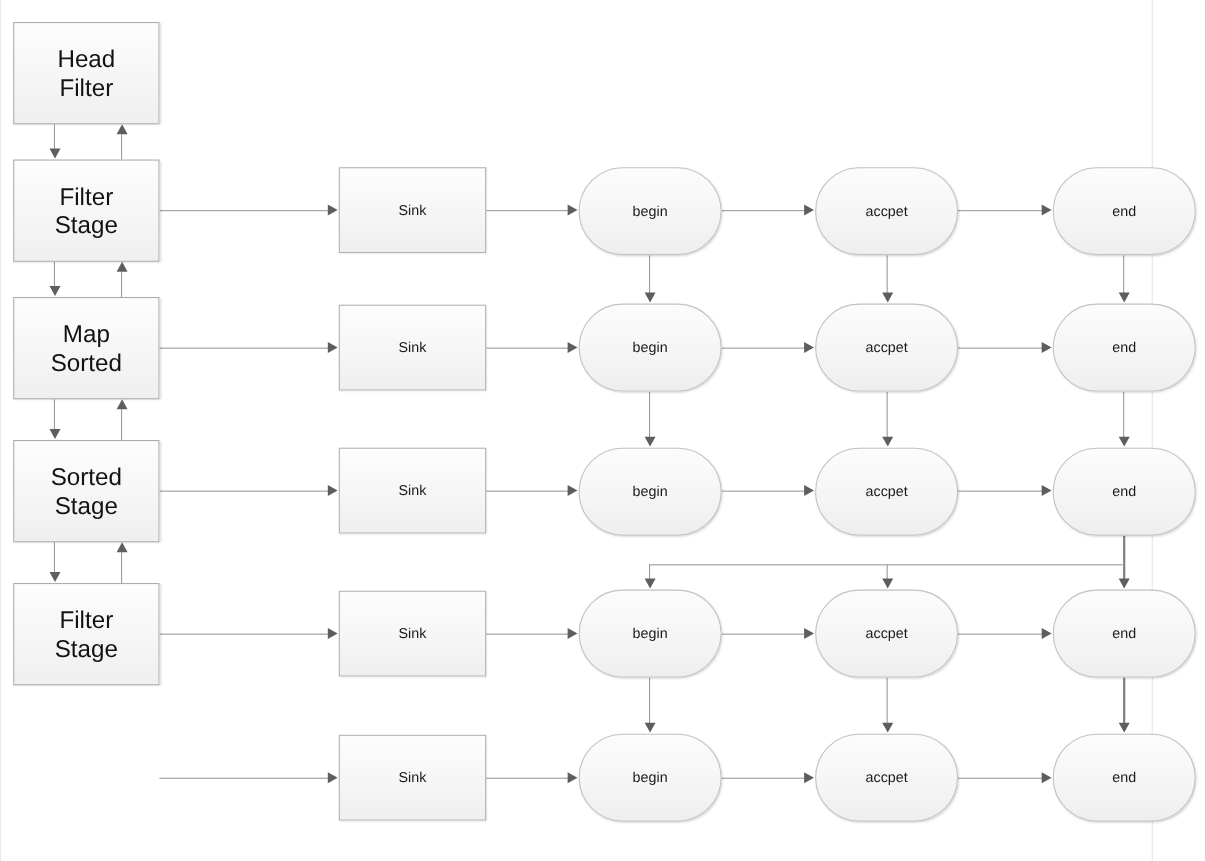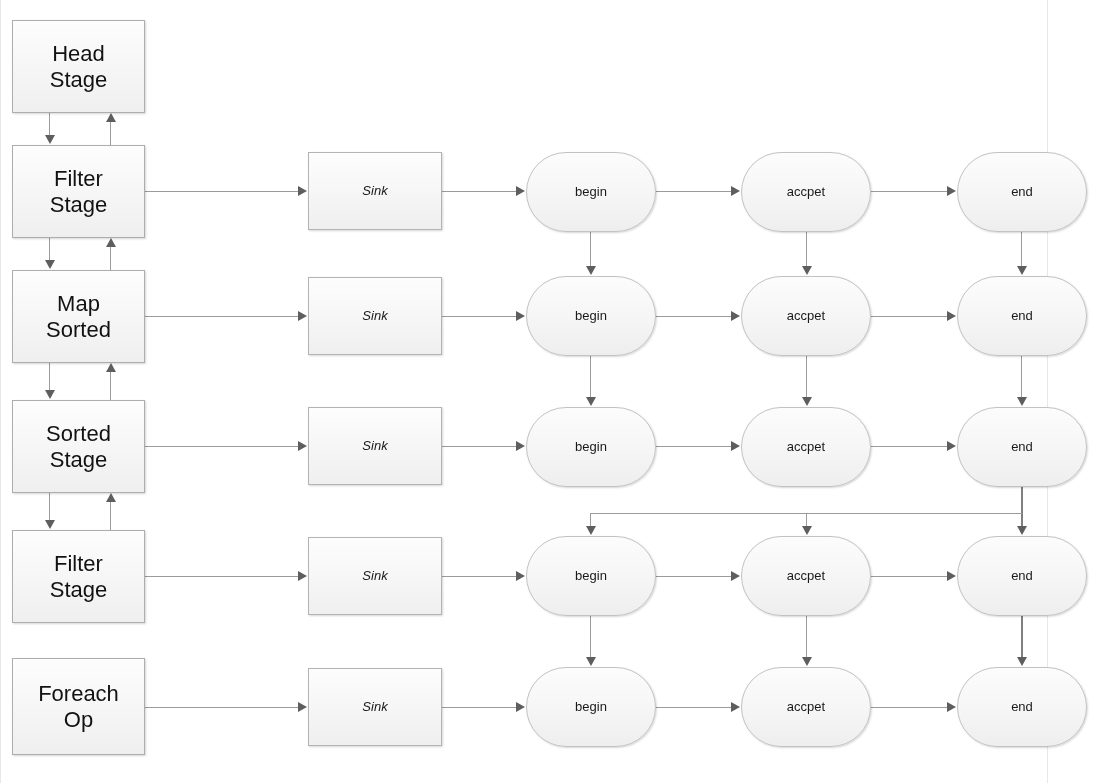--- a/index.html
+++ b/index.html
@@ -46,21 +46,20 @@
   .node.stage {
     font-size: 22px;
     color: #121212;
     border-color: #adadad;
   }
 
   .node.sink {
     font-size: 13px;
     color: #1a1a1a;
     border-color: #b3b3b3;
-    font-style: italic;
   }
 
   .node.pill {
     font-size: 13px;
     color: #1a1a1a;
     border-radius: 40px;
     border-color: #c2c2c2;
     background: linear-gradient(180deg, #fcfcfc 0%, #f6f6f6 50%, #eeeeee 100%);
   }
 
@@ -208,42 +207,38 @@
 
   <div class="edge-v" style="left:590px; top:616px; height:42px;"></div>
   <div class="arrow down" style="left:586px; top:657px;"></div>
   <div class="edge-v" style="left:806px; top:616px; height:42px;"></div>
   <div class="arrow down" style="left:802px; top:657px;"></div>
   <div class="edge-v" style="left:1021px; top:616px; height:42px; width:2px; background:#7f7f7f;"></div>
   <div class="arrow down" style="left:1017px; top:657px;"></div>
 
   <div class="node stage" style="left:12px; top:20px; width:133px; height:93px;">
     <span>Head
-Stage</span>
+Filter</span>
   </div>
   <div class="node stage" style="left:12px; top:145px; width:133px; height:93px;">
     <span>Filter
 Stage</span>
   </div>
   <div class="node stage" style="left:12px; top:270px; width:133px; height:93px;">
     <span>Map
 Sorted</span>
   </div>
   <div class="node stage" style="left:12px; top:400px; width:133px; height:93px;">
     <span>Sorted
 Stage</span>
   </div>
   <div class="node stage" style="left:12px; top:530px; width:133px; height:93px;">
     <span>Filter
 Stage</span>
   </div>
-  <div class="node stage" style="left:12px; top:658px; width:133px; height:97px;">
-    <span>Foreach
-Op</span>
-  </div>
 
   <div class="node sink" style="left:308px; top:152px; width:134px; height:78px;">
     <span>Sink</span>
   </div>
   <div class="node sink" style="left:308px; top:277px; width:134px; height:78px;">
     <span>Sink</span>
   </div>
   <div class="node sink" style="left:308px; top:407px; width:134px; height:78px;">
     <span>Sink</span>
   </div>

